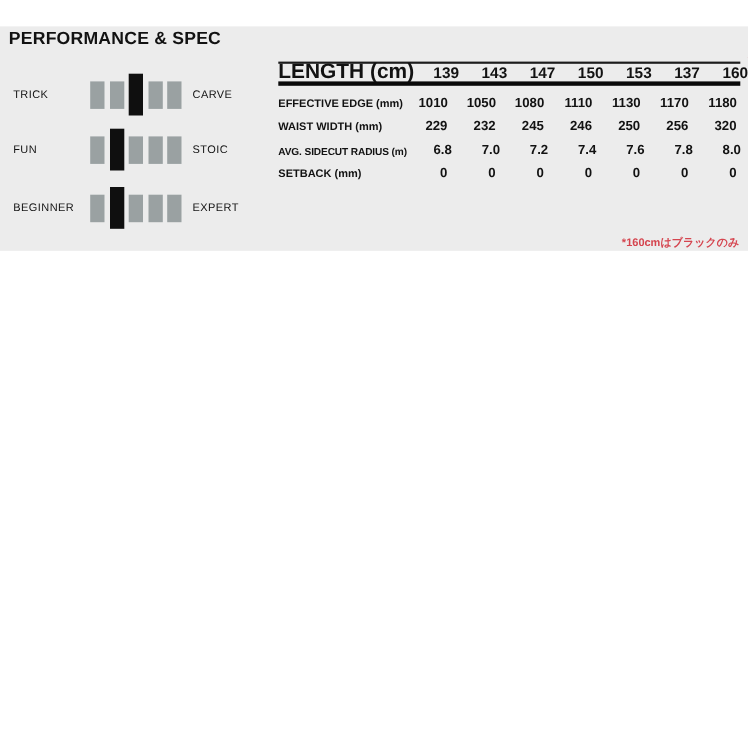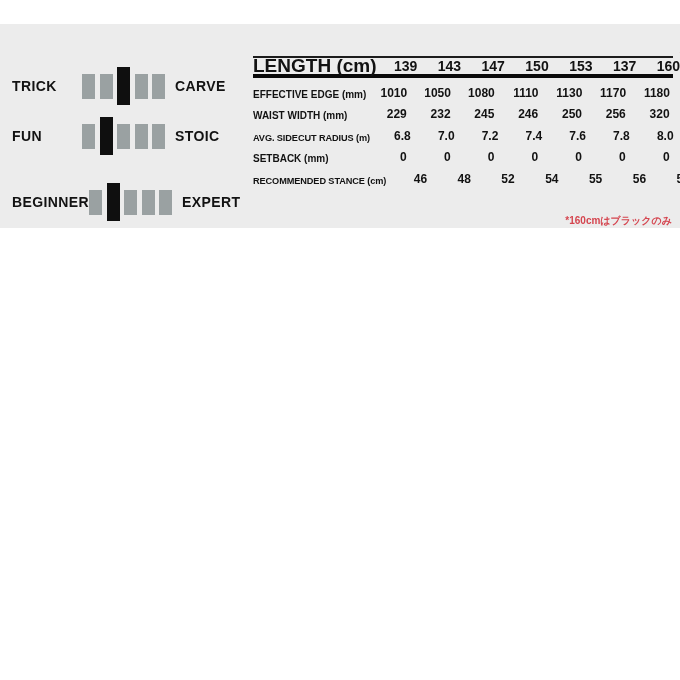--- a/index.html
+++ b/index.html
@@ -24,22 +24,22 @@
     font-weight: bold;
     letter-spacing: .2px;
     color: #121212;
     white-space: nowrap;
   }
   
   .perf { position: absolute; top: 0; left: 0; width: 250px; height: 204px; }
   .perf-row { position: absolute; left: 0; height: 44px; display: flex; align-items: center; }
   .perf-row.r0 { top: 40px; }
   .perf-row.r1 { top: 90px; }
-  .perf-row.r2 { top: 156px; }
-  .plabel { font-size: 14px; font-weight: bold; letter-spacing: .4px; white-space: nowrap; }
+  .perf-row.r2 { top: 143px; }
+  .plabel { font-size: 10px; font-weight: normal; letter-spacing: .4px; white-space: nowrap; }
   .plabel.left { flex: 0 0 82px; padding-left: 12px; }
   .plabel.right { margin-left: 10px; }
   .bars { display: flex; gap: 4.5px; align-items: center; height: 44px; }
   .bar { width: 13px; height: 25px; background: #9aa1a2; }
   .bar.active { height: 38px; background: #0f0f0f; }
   
   .spec { position: absolute; left: 253px; top: 32px; width: 420px; }
   .thead {
     display: flex; align-items: center; height: 22px;
     border-top: 2px solid #1c1c1c;
@@ -59,20 +59,21 @@
     top: 190px; right: 8px;
     font-size: 10px; font-weight: bold;
     color: #d5454f;
     white-space: nowrap;
   }
 </style>
 </head>
 <body>
 
 <div class="band">
+  <div class="title">PERFORMANCE &amp; SPEC</div>
 
   <div class="perf">
       <div class="perf-row r0">
         <span class="plabel left">TRICK</span>
         <span class="bars">
           <span class="bar"></span>
           <span class="bar"></span>
           <span class="bar active"></span>
           <span class="bar"></span>
           <span class="bar"></span>
@@ -148,27 +149,17 @@
         <div class="trow">
           <div class="cell rlabel">SETBACK (mm)</div>
           <div class="cell val">0</div>
           <div class="cell val">0</div>
           <div class="cell val">0</div>
           <div class="cell val">0</div>
           <div class="cell val">0</div>
           <div class="cell val">0</div>
           <div class="cell val">0</div>
         </div>
-        <div class="trow">
-          <div class="cell rlabel cond">RECOMMENDED STANCE (cm)</div>
-          <div class="cell val">46</div>
-          <div class="cell val">48</div>
-          <div class="cell val">52</div>
-          <div class="cell val">54</div>
-          <div class="cell val">55</div>
-          <div class="cell val">56</div>
-          <div class="cell val">58</div>
-        </div>
       </div>
   </div>
 
   <div class="footnote">*160cmはブラックのみ</div>
 </div>
 
 </body></html>

